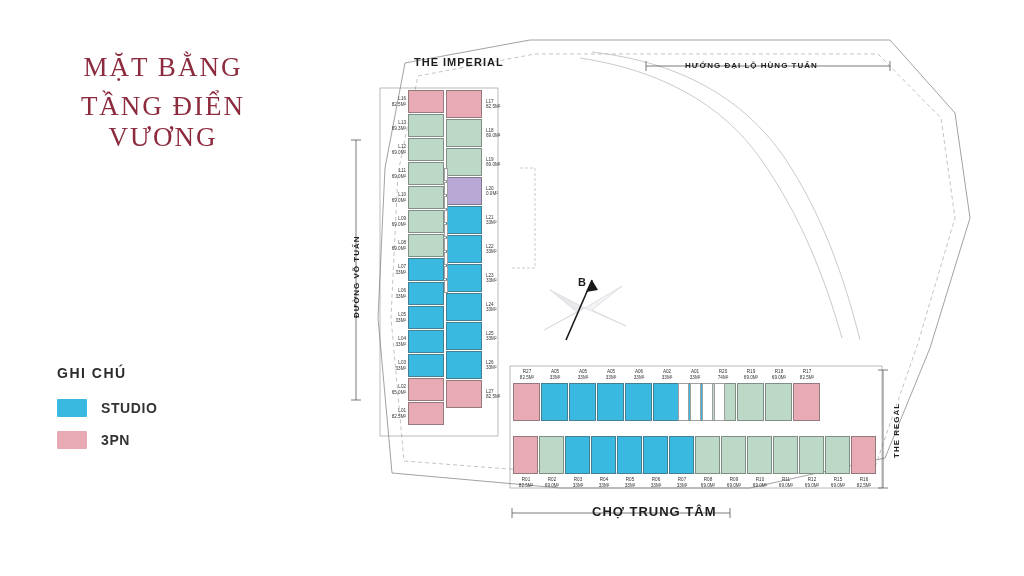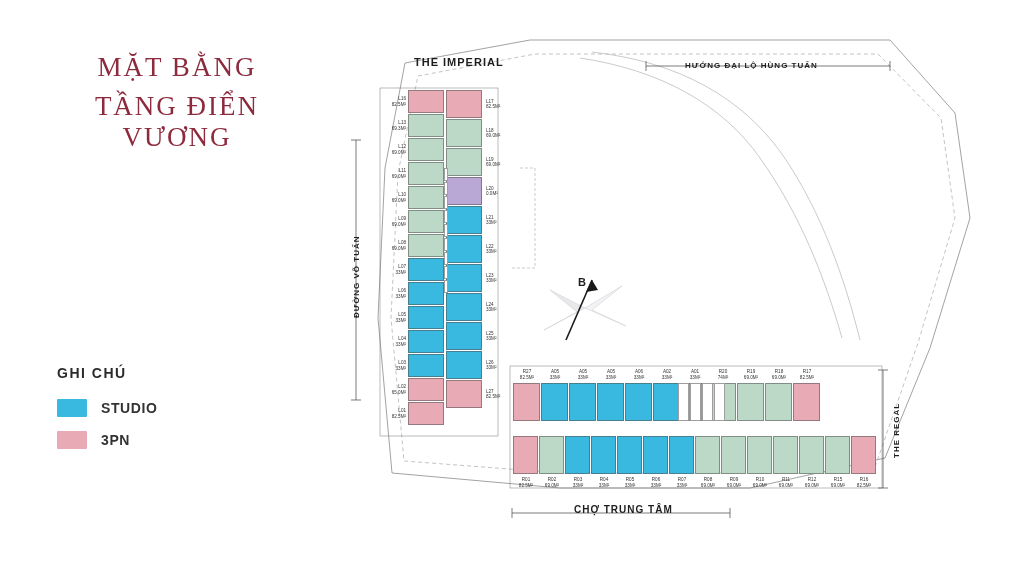--- a/index.html
+++ b/index.html
@@ -4,21 +4,21 @@
 <style>
   html,body{margin:0;padding:0;}
   body{
     width:1024px;height:576px;background:#ffffff;
     font-family:"Liberation Sans", sans-serif;
     overflow:hidden;position:relative;
   }
   #root{position:absolute;inset:0;}
 
   
-  .title-block{position:absolute;left:42px;top:52px;width:270px;text-align:center;}
+  .title-block{position:absolute;left:28px;top:52px;width:270px;text-align:center;}
   .title-1,.title-2{
     font-family:"Liberation Serif", serif;
     color:#8d2b3e;letter-spacing:2px;font-weight:400;
   }
   .title-1{font-size:27px;}
   .title-2{font-size:27px;margin-top:8px;}
 
   
   .legend{position:absolute;left:57px;top:365px;width:220px;}
   .legend-title{
@@ -108,21 +108,21 @@
 
       <rect x="180" y="348" width="372" height="122" fill="none" stroke="#777" stroke-width="0.5"></rect>
     </svg>
 
     <div class="lbl" style="left:84px;top:38px;font-size:11px;">THE IMPERIAL</div>
 
     <div class="lbl" style="left:355px;top:43px;font-size:8px;">HƯỚNG ĐẠI LỘ HÙNG TUẤN</div>
 
     <div class="lbl vert" style="left:22px;top:300px;transform:rotate(-90deg);font-size:8px;">ĐƯỜNG VÕ TUẤN</div>
 
-    <div class="lbl" style="left:244px;top:486px;font-size:10px;">CHỢ TRUNG TÂM</div>
+    <div class="lbl" style="left:262px;top:486px;font-size:13px;">CHỢ TRUNG TÂM</div>
 
     <div class="lbl vert" style="left:562px;top:440px;transform:rotate(-90deg);font-size:8px;">THE REGAL</div>
 
     <div class="lbl" style="left:248px;top:258px;font-size:11px;">B</div>
 
     <div id="left-left">
         <div class="unit u-3pn" style="left: 78px; top: 72px; width: 36px; height: 23px;"></div>
         <div class="lbl-sm" style="left: 52px; top: 78px; width: 24px; text-align: right;">
           <div>L16</div>
           <div>82.5M²</div>

